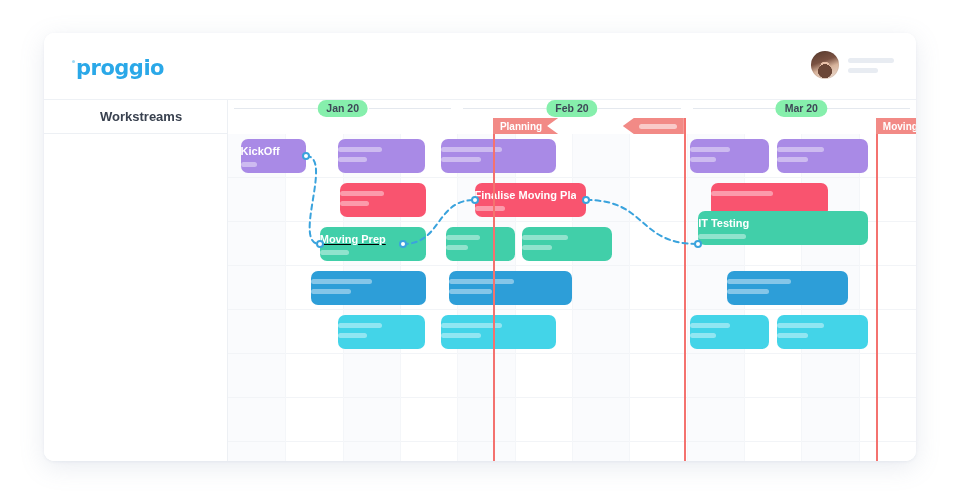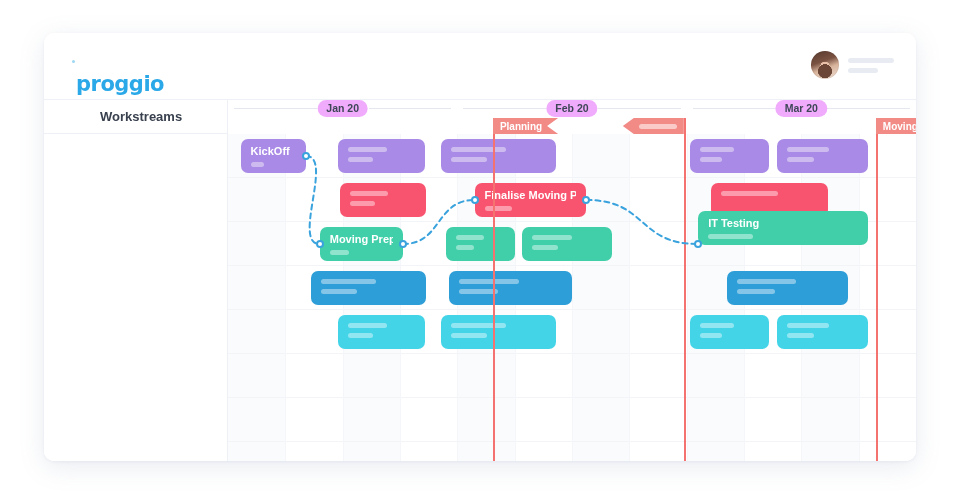--- a/index.html
+++ b/index.html
@@ -40,21 +40,20 @@
     background: #fff;
   }
   .logo {
     position: absolute;
     left: 32px; top: 23px;
     font-size: 21px;
     font-weight: 700;
     letter-spacing: -.5px;
     color: #2aa8e8;
     font-family: "DejaVu Sans", sans-serif;
-    margin-top: 16px;
   }
   .logo-dot {
     position: absolute;
     left: 28px; top: 27px;
     width: 3px; height: 3px;
     border-radius: 50%;
     background: #9fd8f2;
   }
   .project-title {
     position: absolute;
@@ -142,21 +141,21 @@
   .month-seg {
     position: absolute;
     top: 8px;
     height: 1px;
     background: #e4e8ee;
   }
   .month-pill {
     position: absolute;
     top: 0;
     transform: translateX(-50%);
-    background: #f0abfc;
+    background: #86efac;
     border-radius: 9px;
     padding: 2px 9px 3px;
     font-size: 10.5px;
     font-weight: 700;
     color: #3d4657;
     line-height: 12px;
     white-space: nowrap;
   }
 
   .tl-weeks {
@@ -226,21 +225,21 @@
     border-radius: 3px;
     background: rgba(255,255,255,.55);
   }
 
   
   .task {
     position: absolute;
     height: 34px;
     border-radius: 7px;
     z-index: 3;
-    padding: 7px 10px 0 10px;
+    padding: 7px 10px 0 0;
     overflow: hidden;
   }
   .task.labeled { padding-top: 6px; }
   .task-label {
     font-size: 11px;
     color: #ffffff;
     font-weight: 600;
     line-height: 12px;
     white-space: nowrap;
     overflow: hidden;
@@ -369,21 +368,21 @@
               <div class="task-ph w-long" style="margin-top: 1px;"></div>
               <div class="task-ph w-mid"></div>
             </div>
             <div class="task labeled" style="left: 246.533px; width: 111.8px; top: 83px; background: rgb(249, 84, 111);">
               <div class="task-label">Finalise Moving Plan</div>
               <div class="task-ph w-short"></div>
             </div>
             <div class="task" style="left: 483.32px; width: 116.96px; top: 83px; background: rgb(249, 84, 111);">
               <div class="task-ph w-long" style="margin-top: 1px;"></div>
             </div>
-            <div class="task labeled" style="left: 91.7333px; width: 83px; top: 127px; background: rgb(65, 207, 169);">
+            <div class="task labeled" style="left: 91.7333px; width: 106px; top: 127px; background: rgb(65, 207, 169); text-decoration: underline;">
               <div class="task-label">Moving Prep</div>
               <div class="task-ph w-short"></div>
             </div>
             <div class="task" style="left: 217.867px; width: 68.8px; top: 127px; background: rgb(65, 207, 169);">
               <div class="task-ph w-long" style="margin-top: 1px;"></div>
               <div class="task-ph w-mid"></div>
             </div>
             <div class="task" style="left: 293.547px; width: 90.5867px; top: 127px; background: rgb(65, 207, 169);">
               <div class="task-ph w-long" style="margin-top: 1px;"></div>
               <div class="task-ph w-mid"></div>

